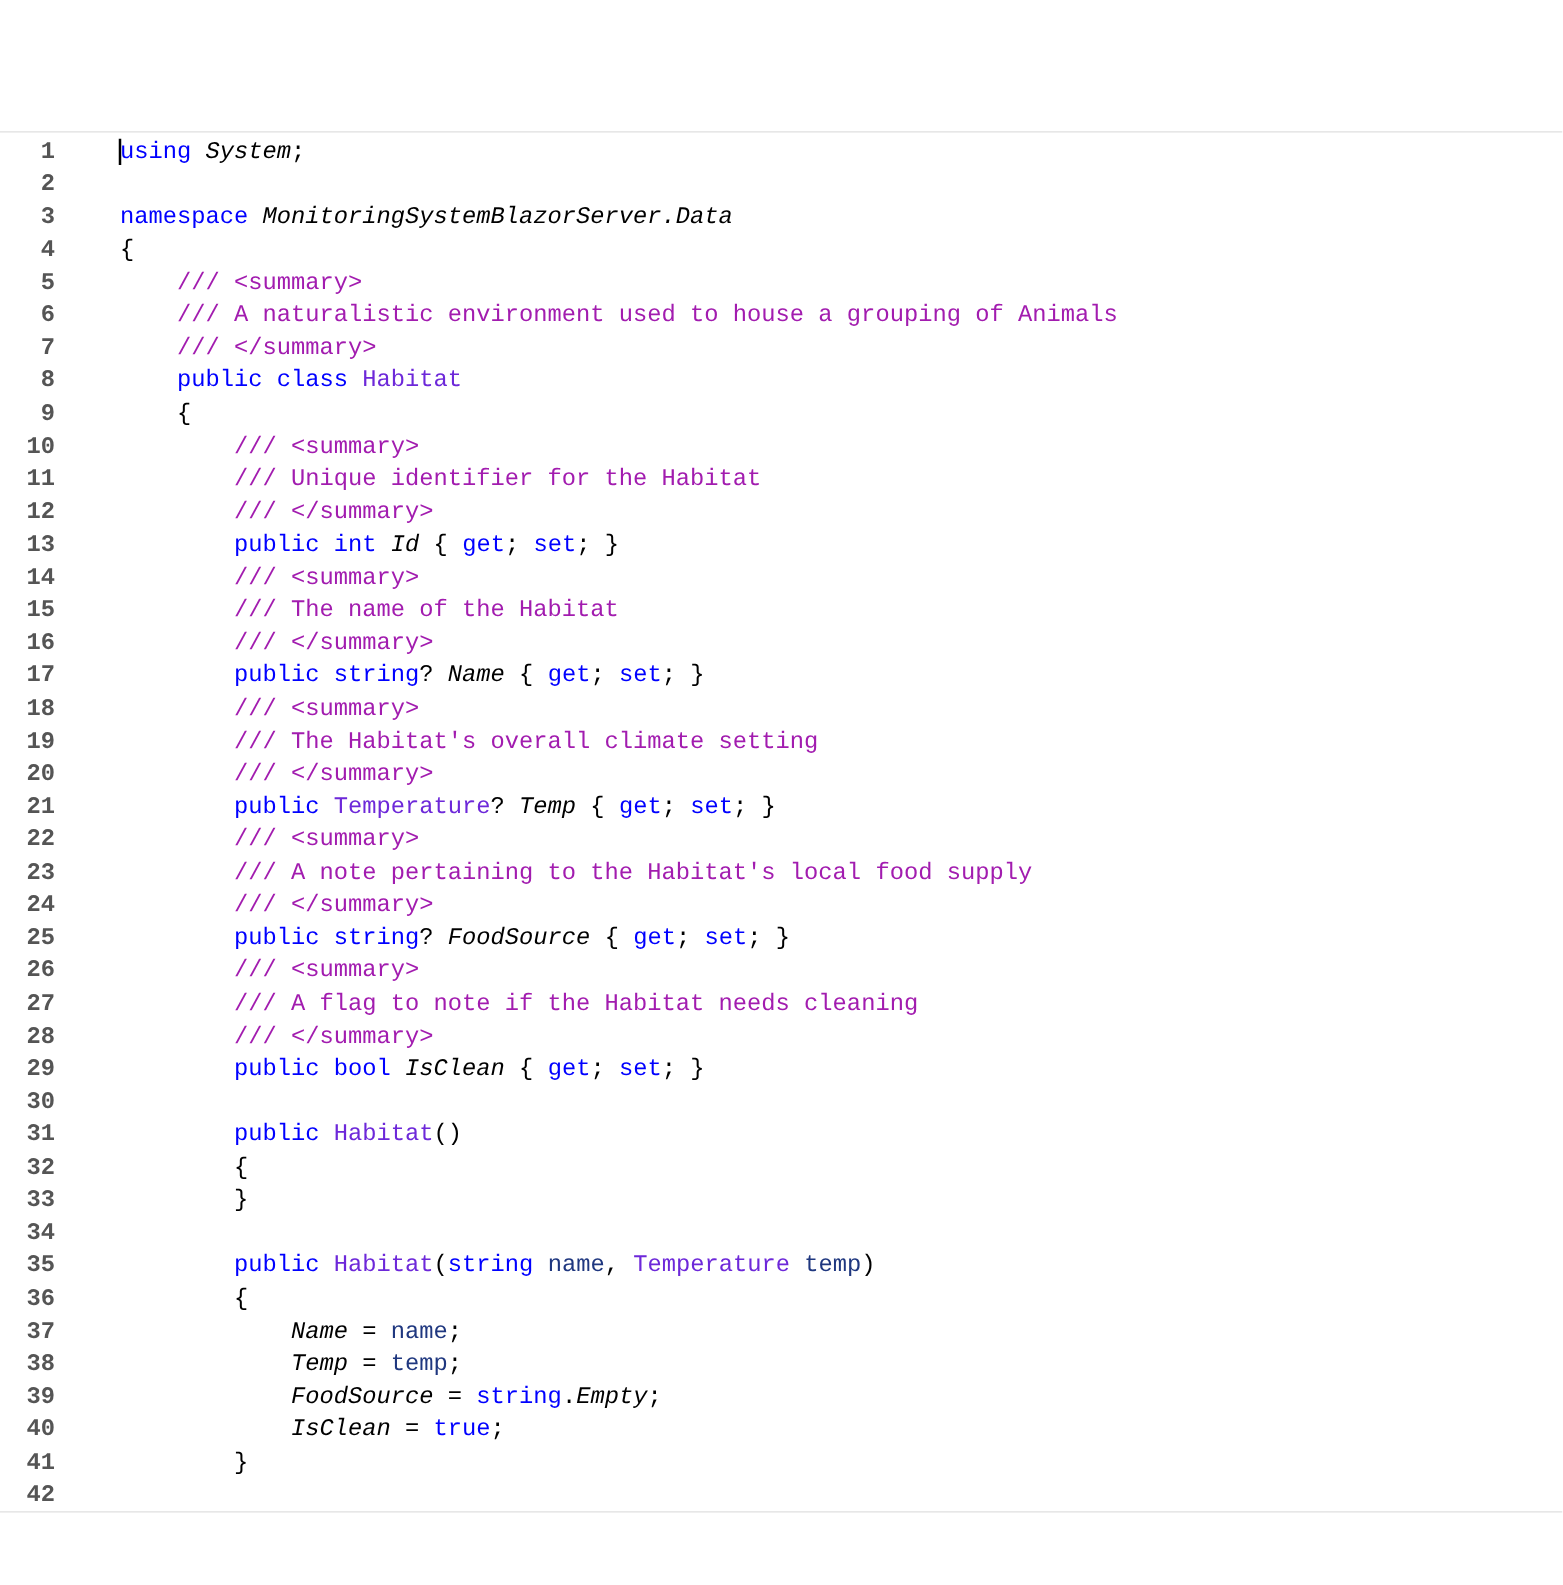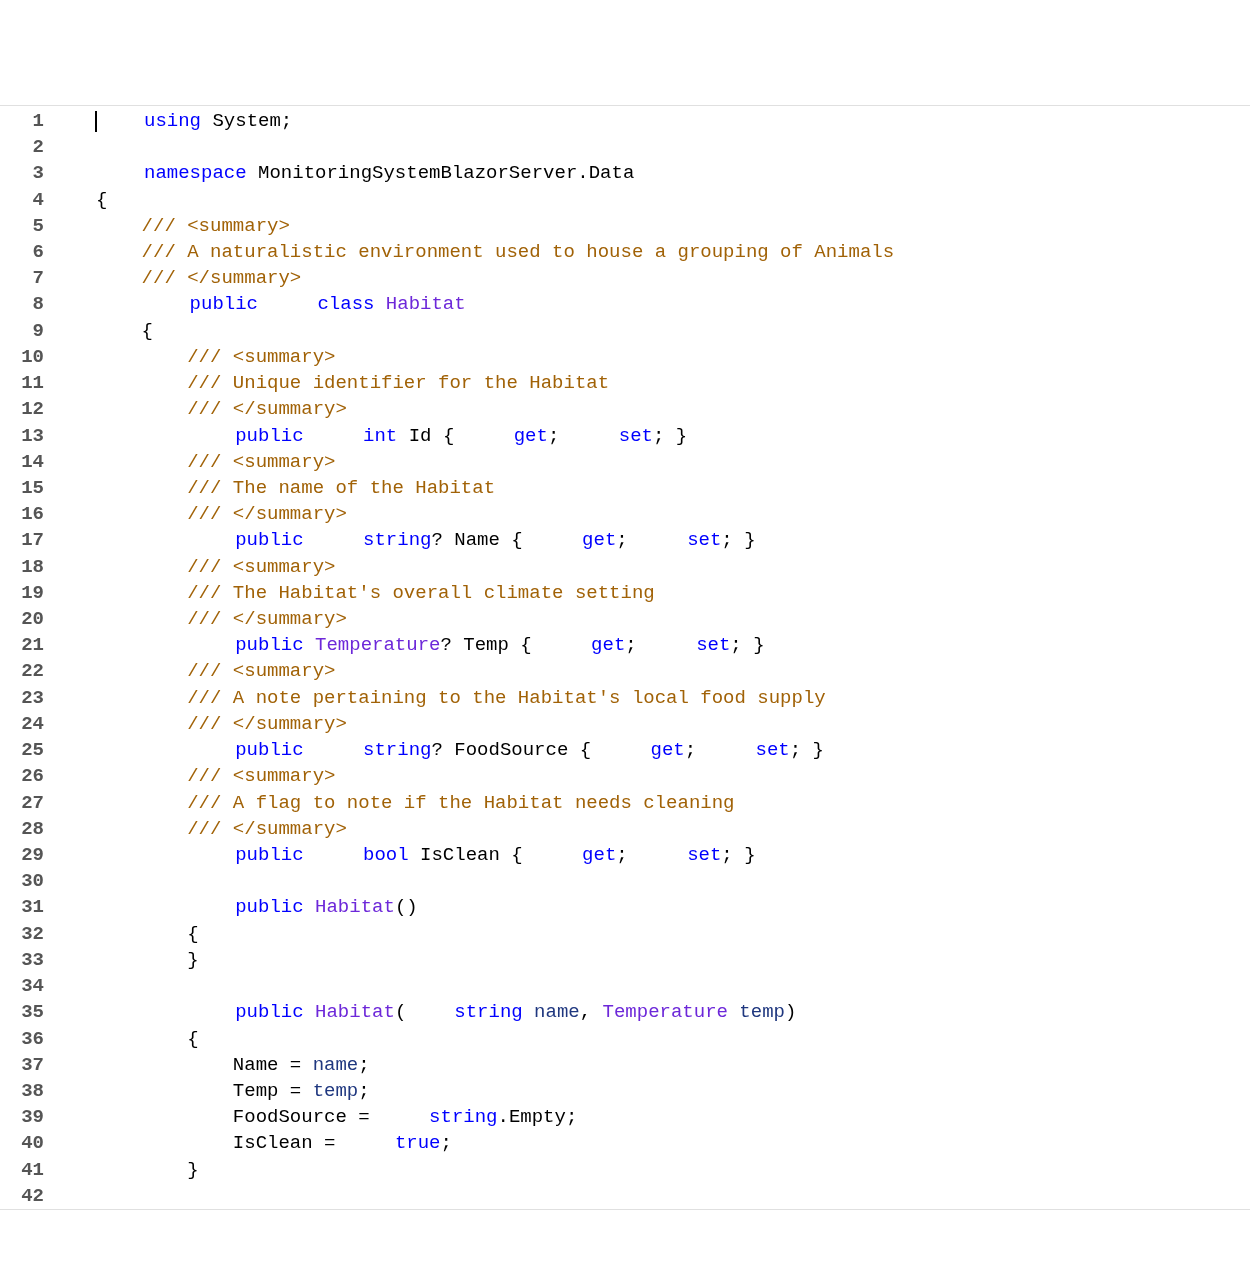--- a/index.html
+++ b/index.html
@@ -34,25 +34,25 @@
   .cursor {
     display: inline-block;
     width: 2px;
     height: 1.1em;
     background: #000;
     vertical-align: text-bottom;
     margin-right: -2px;
     position: relative;
     left: -1px;
   }
-  .tok-kw   { color: #0000ff; margin-left: 48px; }
+  .tok-kw   { color: #0000ff; }
   .tok-type { color: #6d28d9; }
-  .tok-com  { color: #a16207; }
+  .tok-com  { color: #a21caf; }
   .tok-punc { color: #000000; }
-  .tok-id   { color: #000000; }
+  .tok-id   { color: #000000; font-style: italic; }
   .tok-param{ color: #1f377f; }
 </style>
 </head>
 <body>
 
 
 
 <div class="editor">
   <div class="gutter" id="gutter"><div class="ln">1</div><div class="ln">2</div><div class="ln">3</div><div class="ln">4</div><div class="ln">5</div><div class="ln">6</div><div class="ln">7</div><div class="ln">8</div><div class="ln">9</div><div class="ln">10</div><div class="ln">11</div><div class="ln">12</div><div class="ln">13</div><div class="ln">14</div><div class="ln">15</div><div class="ln">16</div><div class="ln">17</div><div class="ln">18</div><div class="ln">19</div><div class="ln">20</div><div class="ln">21</div><div class="ln">22</div><div class="ln">23</div><div class="ln">24</div><div class="ln">25</div><div class="ln">26</div><div class="ln">27</div><div class="ln">28</div><div class="ln">29</div><div class="ln">30</div><div class="ln">31</div><div class="ln">32</div><div class="ln">33</div><div class="ln">34</div><div class="ln">35</div><div class="ln">36</div><div class="ln">37</div><div class="ln">38</div><div class="ln">39</div><div class="ln">40</div><div class="ln">41</div><div class="ln">42</div></div>
   <div class="code" id="code"><div class="code-line"><span class="cursor"></span><span class="tok-kw">using</span> <span class="tok-id">System</span><span class="tok-punc">;</span></div><div class="code-line">&nbsp;</div><div class="code-line"><span class="tok-kw">namespace</span> <span class="tok-id">MonitoringSystemBlazorServer.Data</span></div><div class="code-line"><span class="tok-punc">{</span></div><div class="code-line">    <span class="tok-com">/// &lt;summary&gt;</span></div><div class="code-line">    <span class="tok-com">/// A naturalistic environment used to house a grouping of Animals</span></div><div class="code-line">    <span class="tok-com">/// &lt;/summary&gt;</span></div><div class="code-line">    <span class="tok-kw">public</span> <span class="tok-kw">class</span> <span class="tok-type">Habitat</span></div><div class="code-line">    <span class="tok-punc">{</span></div><div class="code-line">        <span class="tok-com">/// &lt;summary&gt;</span></div><div class="code-line">        <span class="tok-com">/// Unique identifier for the Habitat</span></div><div class="code-line">        <span class="tok-com">/// &lt;/summary&gt;</span></div><div class="code-line">        <span class="tok-kw">public</span> <span class="tok-kw">int</span> <span class="tok-id">Id</span> <span class="tok-punc">{</span> <span class="tok-kw">get</span><span class="tok-punc">;</span> <span class="tok-kw">set</span><span class="tok-punc">;</span> <span class="tok-punc">}</span></div><div class="code-line">        <span class="tok-com">/// &lt;summary&gt;</span></div><div class="code-line">        <span class="tok-com">/// The name of the Habitat</span></div><div class="code-line">        <span class="tok-com">/// &lt;/summary&gt;</span></div><div class="code-line">        <span class="tok-kw">public</span> <span class="tok-kw">string</span><span class="tok-punc">?</span> <span class="tok-id">Name</span> <span class="tok-punc">{</span> <span class="tok-kw">get</span><span class="tok-punc">;</span> <span class="tok-kw">set</span><span class="tok-punc">;</span> <span class="tok-punc">}</span></div><div class="code-line">        <span class="tok-com">/// &lt;summary&gt;</span></div><div class="code-line">        <span class="tok-com">/// The Habitat's overall climate setting</span></div><div class="code-line">        <span class="tok-com">/// &lt;/summary&gt;</span></div><div class="code-line">        <span class="tok-kw">public</span> <span class="tok-type">Temperature</span><span class="tok-punc">?</span> <span class="tok-id">Temp</span> <span class="tok-punc">{</span> <span class="tok-kw">get</span><span class="tok-punc">;</span> <span class="tok-kw">set</span><span class="tok-punc">;</span> <span class="tok-punc">}</span></div><div class="code-line">        <span class="tok-com">/// &lt;summary&gt;</span></div><div class="code-line">        <span class="tok-com">/// A note pertaining to the Habitat's local food supply</span></div><div class="code-line">        <span class="tok-com">/// &lt;/summary&gt;</span></div><div class="code-line">        <span class="tok-kw">public</span> <span class="tok-kw">string</span><span class="tok-punc">?</span> <span class="tok-id">FoodSource</span> <span class="tok-punc">{</span> <span class="tok-kw">get</span><span class="tok-punc">;</span> <span class="tok-kw">set</span><span class="tok-punc">;</span> <span class="tok-punc">}</span></div><div class="code-line">        <span class="tok-com">/// &lt;summary&gt;</span></div><div class="code-line">        <span class="tok-com">/// A flag to note if the Habitat needs cleaning</span></div><div class="code-line">        <span class="tok-com">/// &lt;/summary&gt;</span></div><div class="code-line">        <span class="tok-kw">public</span> <span class="tok-kw">bool</span> <span class="tok-id">IsClean</span> <span class="tok-punc">{</span> <span class="tok-kw">get</span><span class="tok-punc">;</span> <span class="tok-kw">set</span><span class="tok-punc">;</span> <span class="tok-punc">}</span></div><div class="code-line">        </div><div class="code-line">        <span class="tok-kw">public</span> <span class="tok-type">Habitat</span><span class="tok-punc">()</span></div><div class="code-line">        <span class="tok-punc">{</span></div><div class="code-line">        <span class="tok-punc">}</span></div><div class="code-line">        </div><div class="code-line">        <span class="tok-kw">public</span> <span class="tok-type">Habitat</span><span class="tok-punc">(</span><span class="tok-kw">string</span> <span class="tok-param">name</span><span class="tok-punc">,</span> <span class="tok-type">Temperature</span> <span class="tok-param">temp</span><span class="tok-punc">)</span></div><div class="code-line">        <span class="tok-punc">{</span></div><div class="code-line">            <span class="tok-id">Name</span> <span class="tok-punc">=</span> <span class="tok-param">name</span><span class="tok-punc">;</span></div><div class="code-line">            <span class="tok-id">Temp</span> <span class="tok-punc">=</span> <span class="tok-param">temp</span><span class="tok-punc">;</span></div><div class="code-line">            <span class="tok-id">FoodSource</span> <span class="tok-punc">=</span> <span class="tok-kw">string</span><span class="tok-punc">.</span><span class="tok-id">Empty</span><span class="tok-punc">;</span></div><div class="code-line">            <span class="tok-id">IsClean</span> <span class="tok-punc">=</span> <span class="tok-kw">true</span><span class="tok-punc">;</span></div><div class="code-line">        <span class="tok-punc">}</span></div><div class="code-line">        </div></div>

